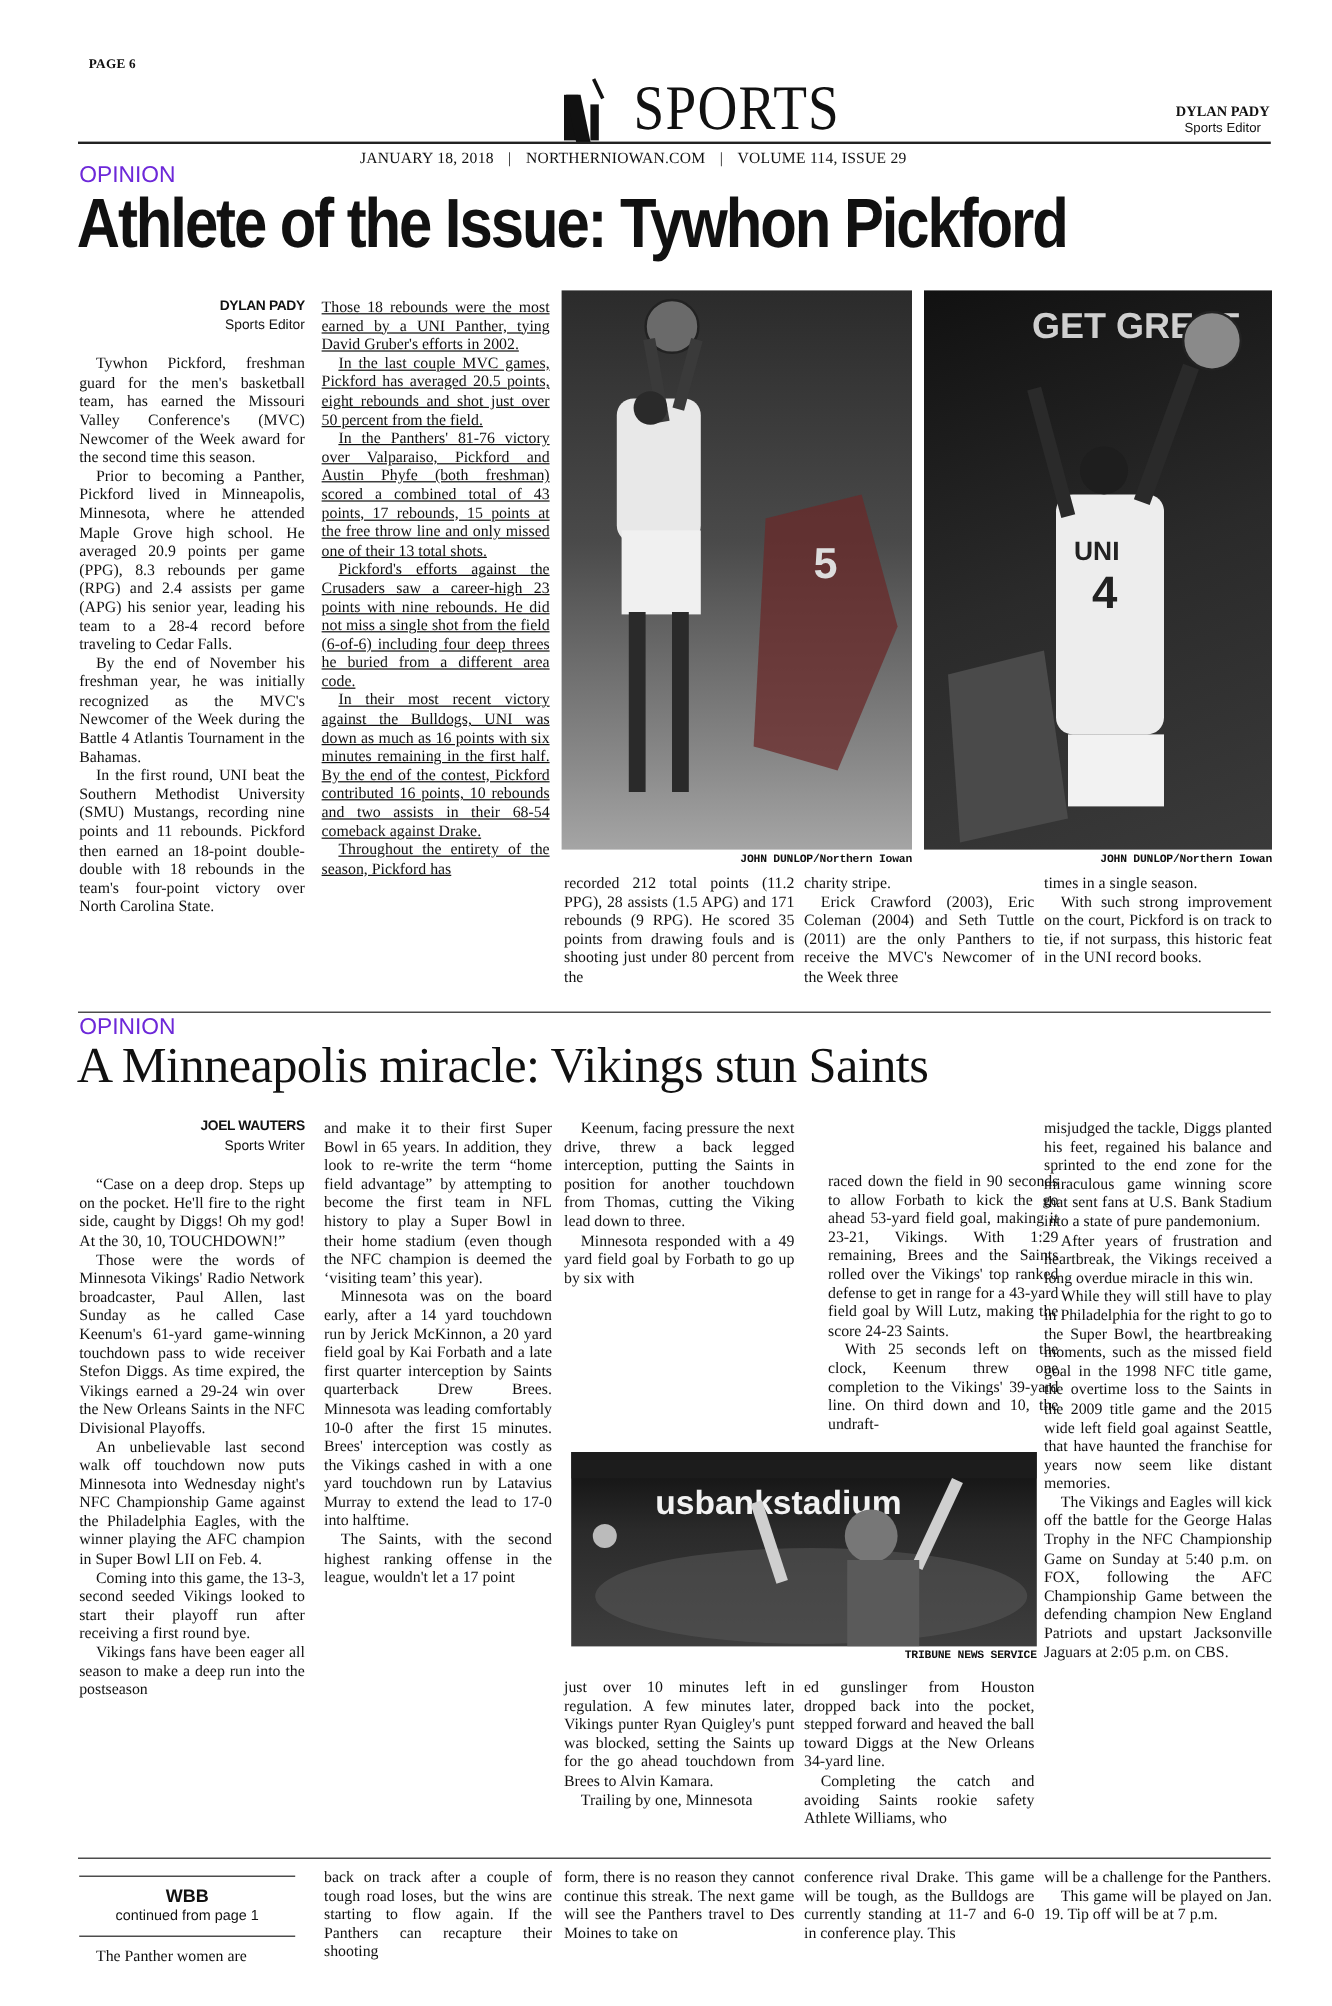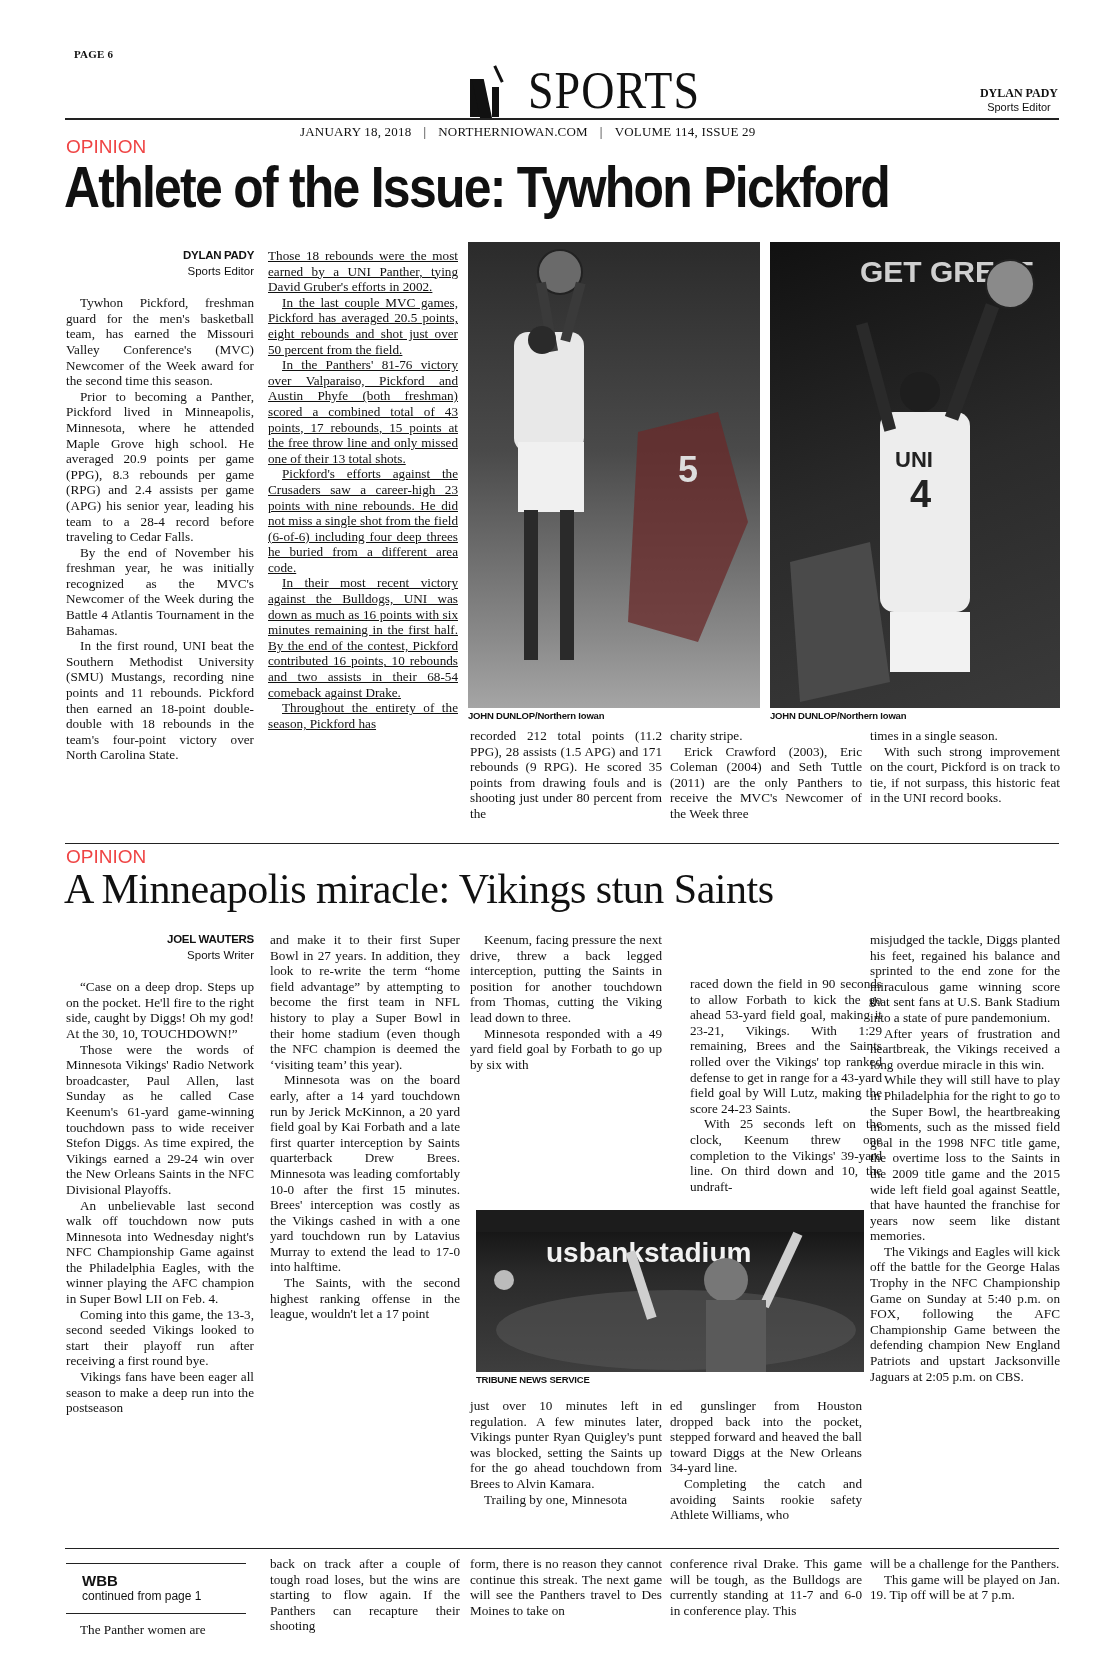--- a/index.html
+++ b/index.html
@@ -13,32 +13,32 @@
   .logo .diag { position: absolute; left: 6px; top: 14px; width: 12px; height: 40px; background: #111; transform: skewX(12deg); }
   .logo .bar2 { position: absolute; left: 22px; top: 22px; width: 7px; height: 30px; background: #111; }
   .logo .tick { position: absolute; left: 27px; top: 0; width: 3px; height: 18px; background: #111; transform: rotate(-25deg); }
   .section-title { font-family: "Liberation Serif", serif; font-size: 46px; letter-spacing: 1px; line-height: 1; transform: scaleY(1.15); transform-origin: bottom; }
   .editor-box { right: 52px; top: 86px; text-align: center; }
   .editor-name { font-family: "Liberation Serif", serif; font-weight: bold; font-size: 12px; }
   .editor-role { font-family: "Liberation Sans", sans-serif; font-size: 11px; }
   .rule { left: 65px; width: 994px; height: 2px; background: #222; }
   .dateline { left: 300px; top: 124px; font-family: "Liberation Serif", serif; font-size: 13px; letter-spacing: 0.2px; }
   .dateline .sep { margin: 0 12px; }
-  .kicker { font-family: "Liberation Sans", sans-serif; font-size: 19px; color: #ef4444; }
+  .kicker { font-family: "Liberation Sans", sans-serif; font-size: 19px; color: #6d28d9; }
   .headline1 { left: 64px; top: 158px; font-family: "Liberation Sans", sans-serif; font-weight: bold; font-size: 58px; letter-spacing: -2px; transform: scaleX(0.86); transform-origin: left; white-space: nowrap; line-height: 1; }
   .headline2 { left: 64px; top: 868px; font-family: "Liberation Serif", serif; font-size: 42px; letter-spacing: -0.5px; white-space: nowrap; line-height: 1; }
   .col { font-size: 13.2px; line-height: 15.6px; text-align: justify; hyphens: manual; }
   .col p { text-indent: 14px; }
   .col p.noindent { text-indent: 0; }
   .byline { text-align: right; margin-bottom: 16px; }
   .byline .name { font-family: "Liberation Sans", sans-serif; font-weight: bold; font-size: 11.5px; letter-spacing: -0.3px; }
   .byline .role { font-family: "Liberation Sans", sans-serif; font-size: 11.5px; }
   .photo { background: #1a1a1a; overflow: hidden; }
-  .credit { font-family: Liberation Sans, sans-serif; font-weight: bold; font-size: 9.5px; text-align: left; letter-spacing: -0.2px; }
-  .wbb-box { left: 66px; top: 1563px; width: 180px; border-top: 1px solid #222; border-bottom: 1px solid #222; padding: 8px 16px 10px; }
+  .credit { font-family: Liberation Mono, monospace; font-weight: bold; font-size: 9.5px; text-align: right; letter-spacing: -0.2px; }
+  .wbb-box { left: 66px; top: 1563px; width: 180px; border-top: 1px solid #222; border-bottom: 1px solid #222; padding: 8px 16px 10px; text-align: center; }
   .wbb-title { font-family: "Liberation Sans", sans-serif; font-weight: bold; font-size: 15px; }
   .wbb-sub { font-family: "Liberation Sans", sans-serif; font-size: 12px; }
 </style>
 </head>
 <body>
 
 <div class="abs page-num">PAGE 6</div>
 
 <div class="abs masthead">
   <div class="logo">
@@ -139,21 +139,21 @@
     <div class="role">Sports Writer</div>
   </div>
   <p>“Case on a deep drop. Steps up on the pocket. He'll fire to the right side, caught by Diggs! Oh my god! At the 30, 10, TOUCHDOWN!”</p>
   <p>Those were the words of Minnesota Vikings' Radio Network broadcaster, Paul Allen, last Sunday as he called Case Keenum's 61-yard game-winning touchdown pass to wide receiver Stefon Diggs. As time expired, the Vikings earned a 29-24 win over the New Orleans Saints in the NFC Divisional Playoffs.</p>
   <p>An unbelievable last second walk off touchdown now puts Minnesota into Wednesday night's NFC Championship Game against the Philadelphia Eagles, with the winner playing the AFC champion in Super Bowl LII on Feb. 4.</p>
   <p>Coming into this game, the 13-3, second seeded Vikings looked to start their playoff run after receiving a first round bye.</p>
   <p>Vikings fans have been eager all season to make a deep run into the postseason</p>
 </div>
 
 <div class="abs col" style="left:270px; top:932px; width:190px;">
-  <p class="noindent">and make it to their first Super Bowl in 27 years. In addition, they look to re-write the term “home field advantage” by attempting to become the first team in NFL history to play a Super Bowl in their home stadium (even though the NFC champion is deemed the ‘visiting team’ this year).</p>
+  <p class="noindent">and make it to their first Super Bowl in 65 years. In addition, they look to re-write the term “home field advantage” by attempting to become the first team in NFL history to play a Super Bowl in their home stadium (even though the NFC champion is deemed the ‘visiting team’ this year).</p>
   <p>Minnesota was on the board early, after a 14 yard touchdown run by Jerick McKinnon, a 20 yard field goal by Kai Forbath and a late first quarter interception by Saints quarterback Drew Brees. Minnesota was leading comfortably 10-0 after the first 15 minutes. Brees' interception was costly as the Vikings cashed in with a one yard touchdown run by Latavius Murray to extend the lead to 17-0 into halftime.</p>
   <p>The Saints, with the second highest ranking offense in the league, wouldn't let a 17 point</p>
 </div>
 
 <div class="abs col" style="left:470px; top:932px; width:192px;">
   <p>Keenum, facing pressure the next drive, threw a back legged interception, putting the Saints in position for another touchdown from Thomas, cutting the Viking lead down to three.</p>
   <p>Minnesota responded with a 49 yard field goal by Forbath to go up by six with</p>
 </div>
 
 <div class="abs col" style="left:690px; top:932px; width:192px;margin-top:44px;">

